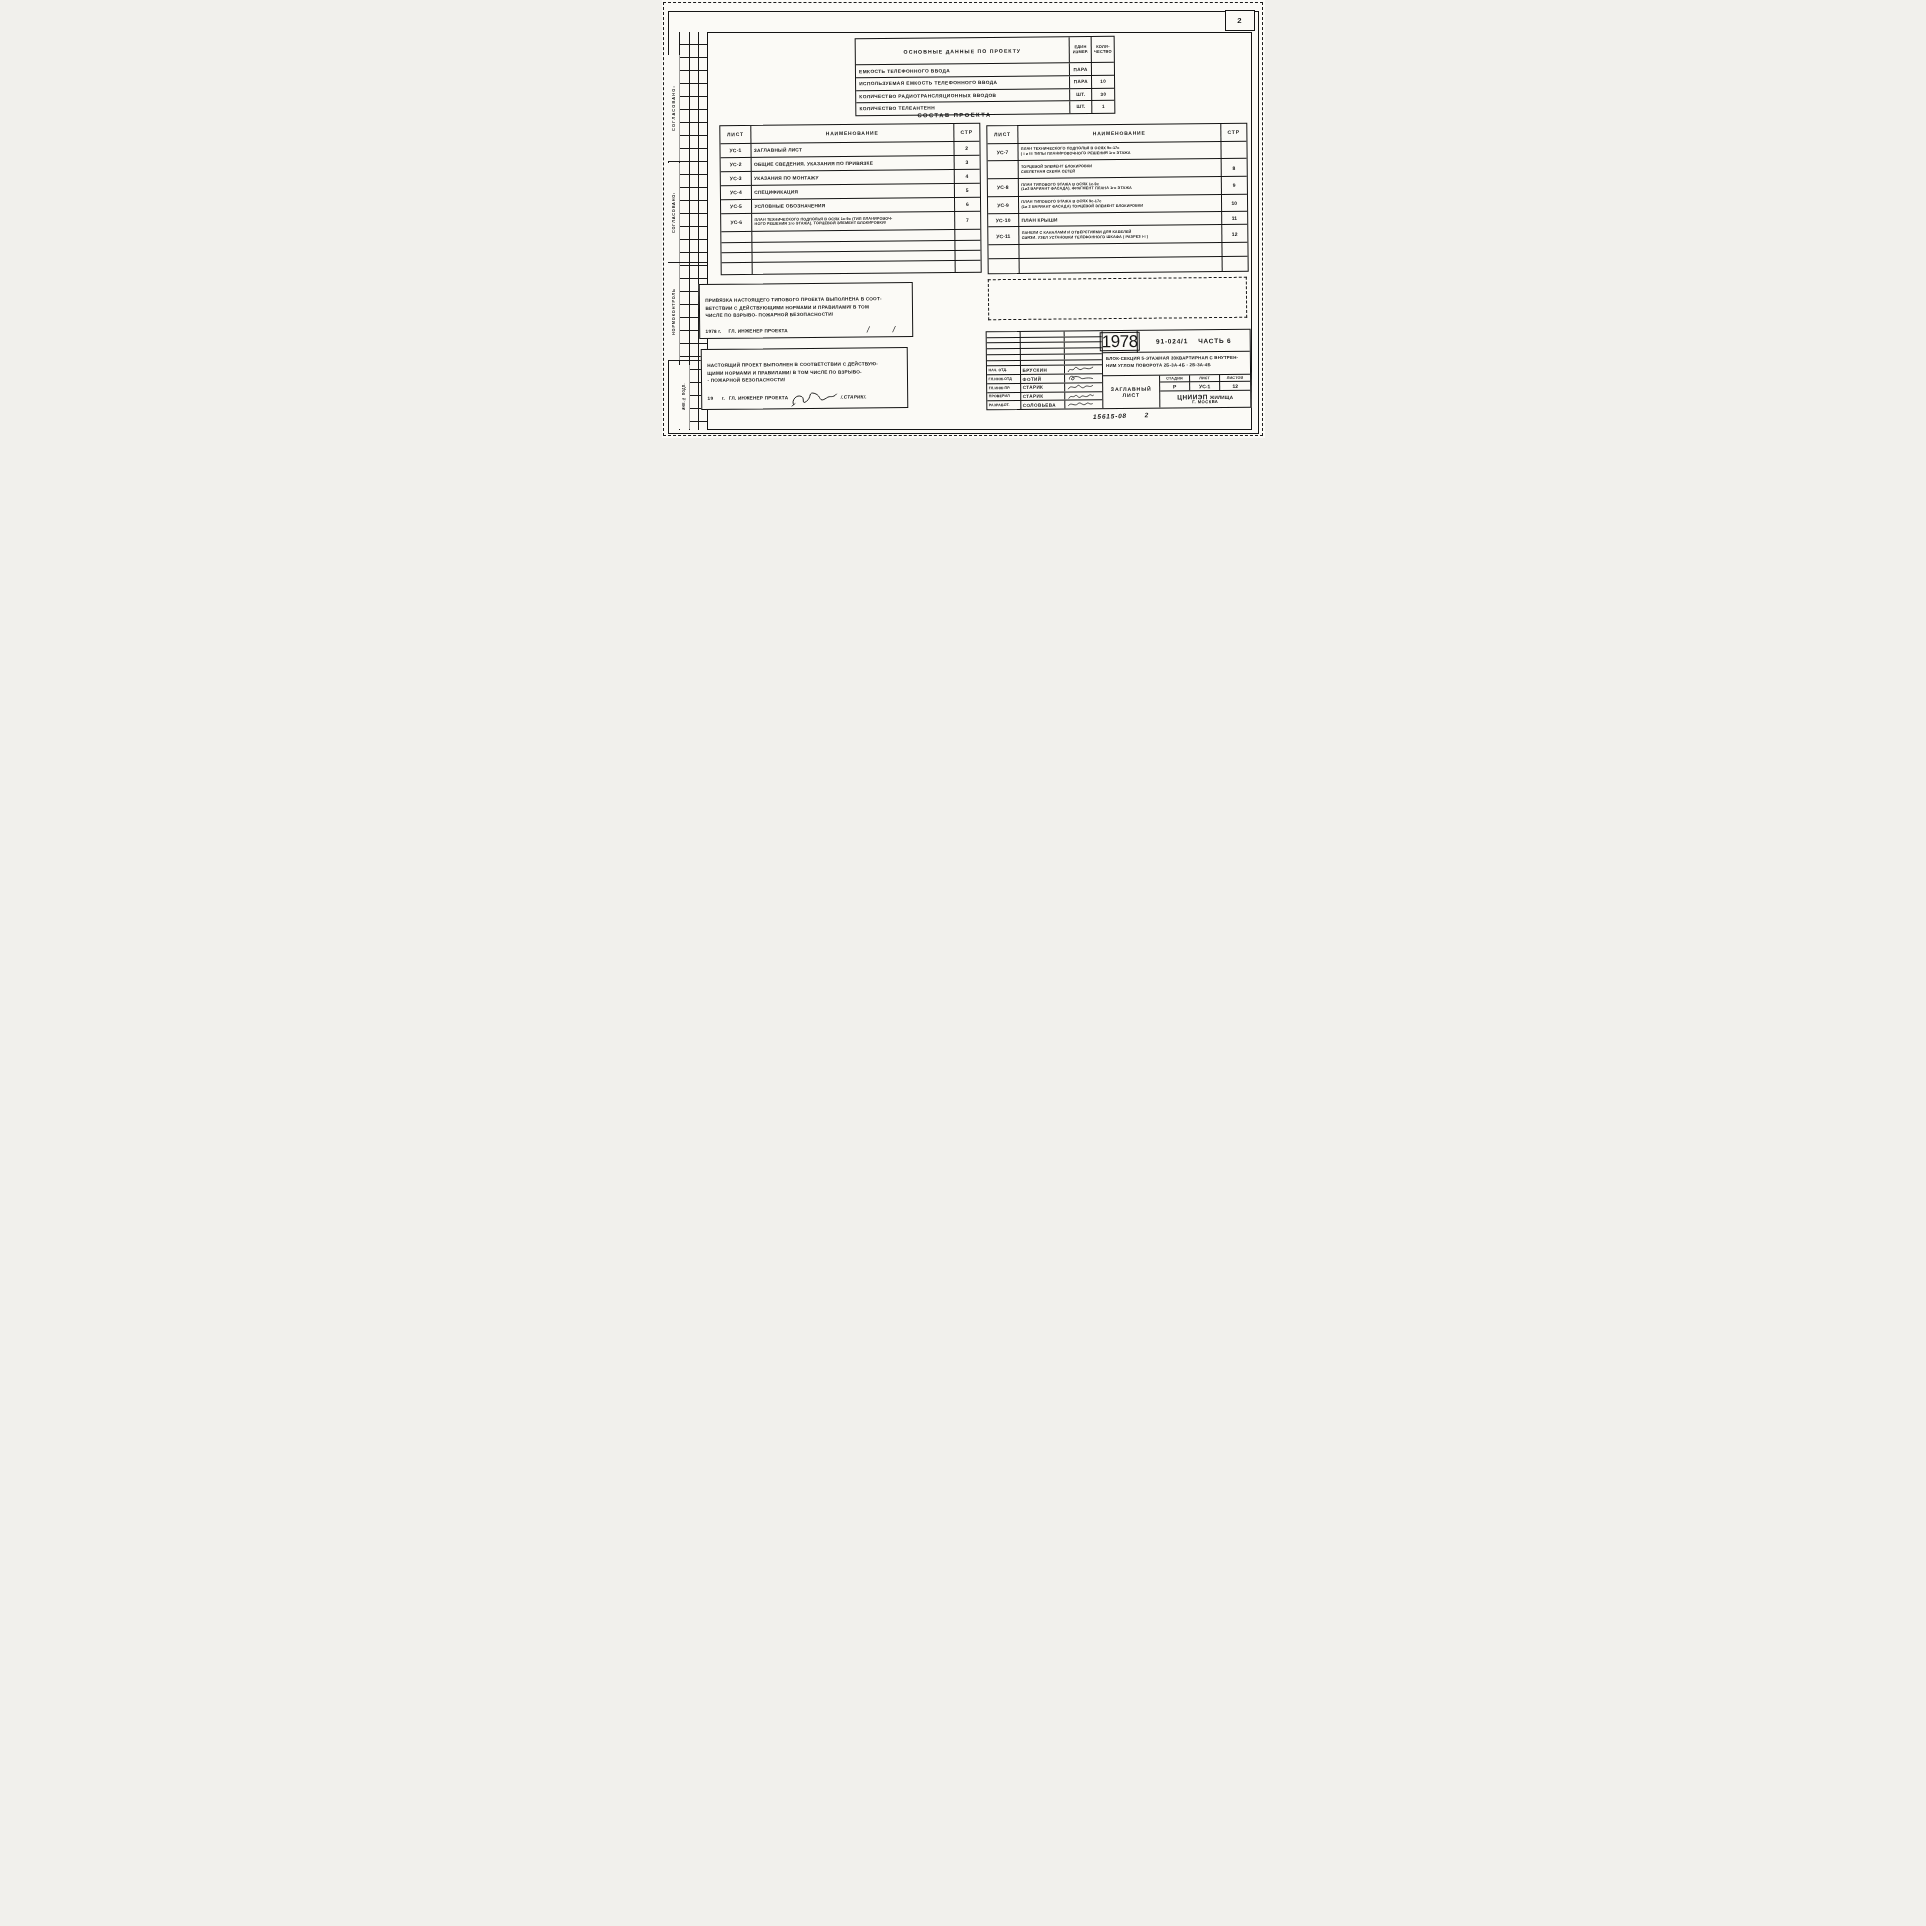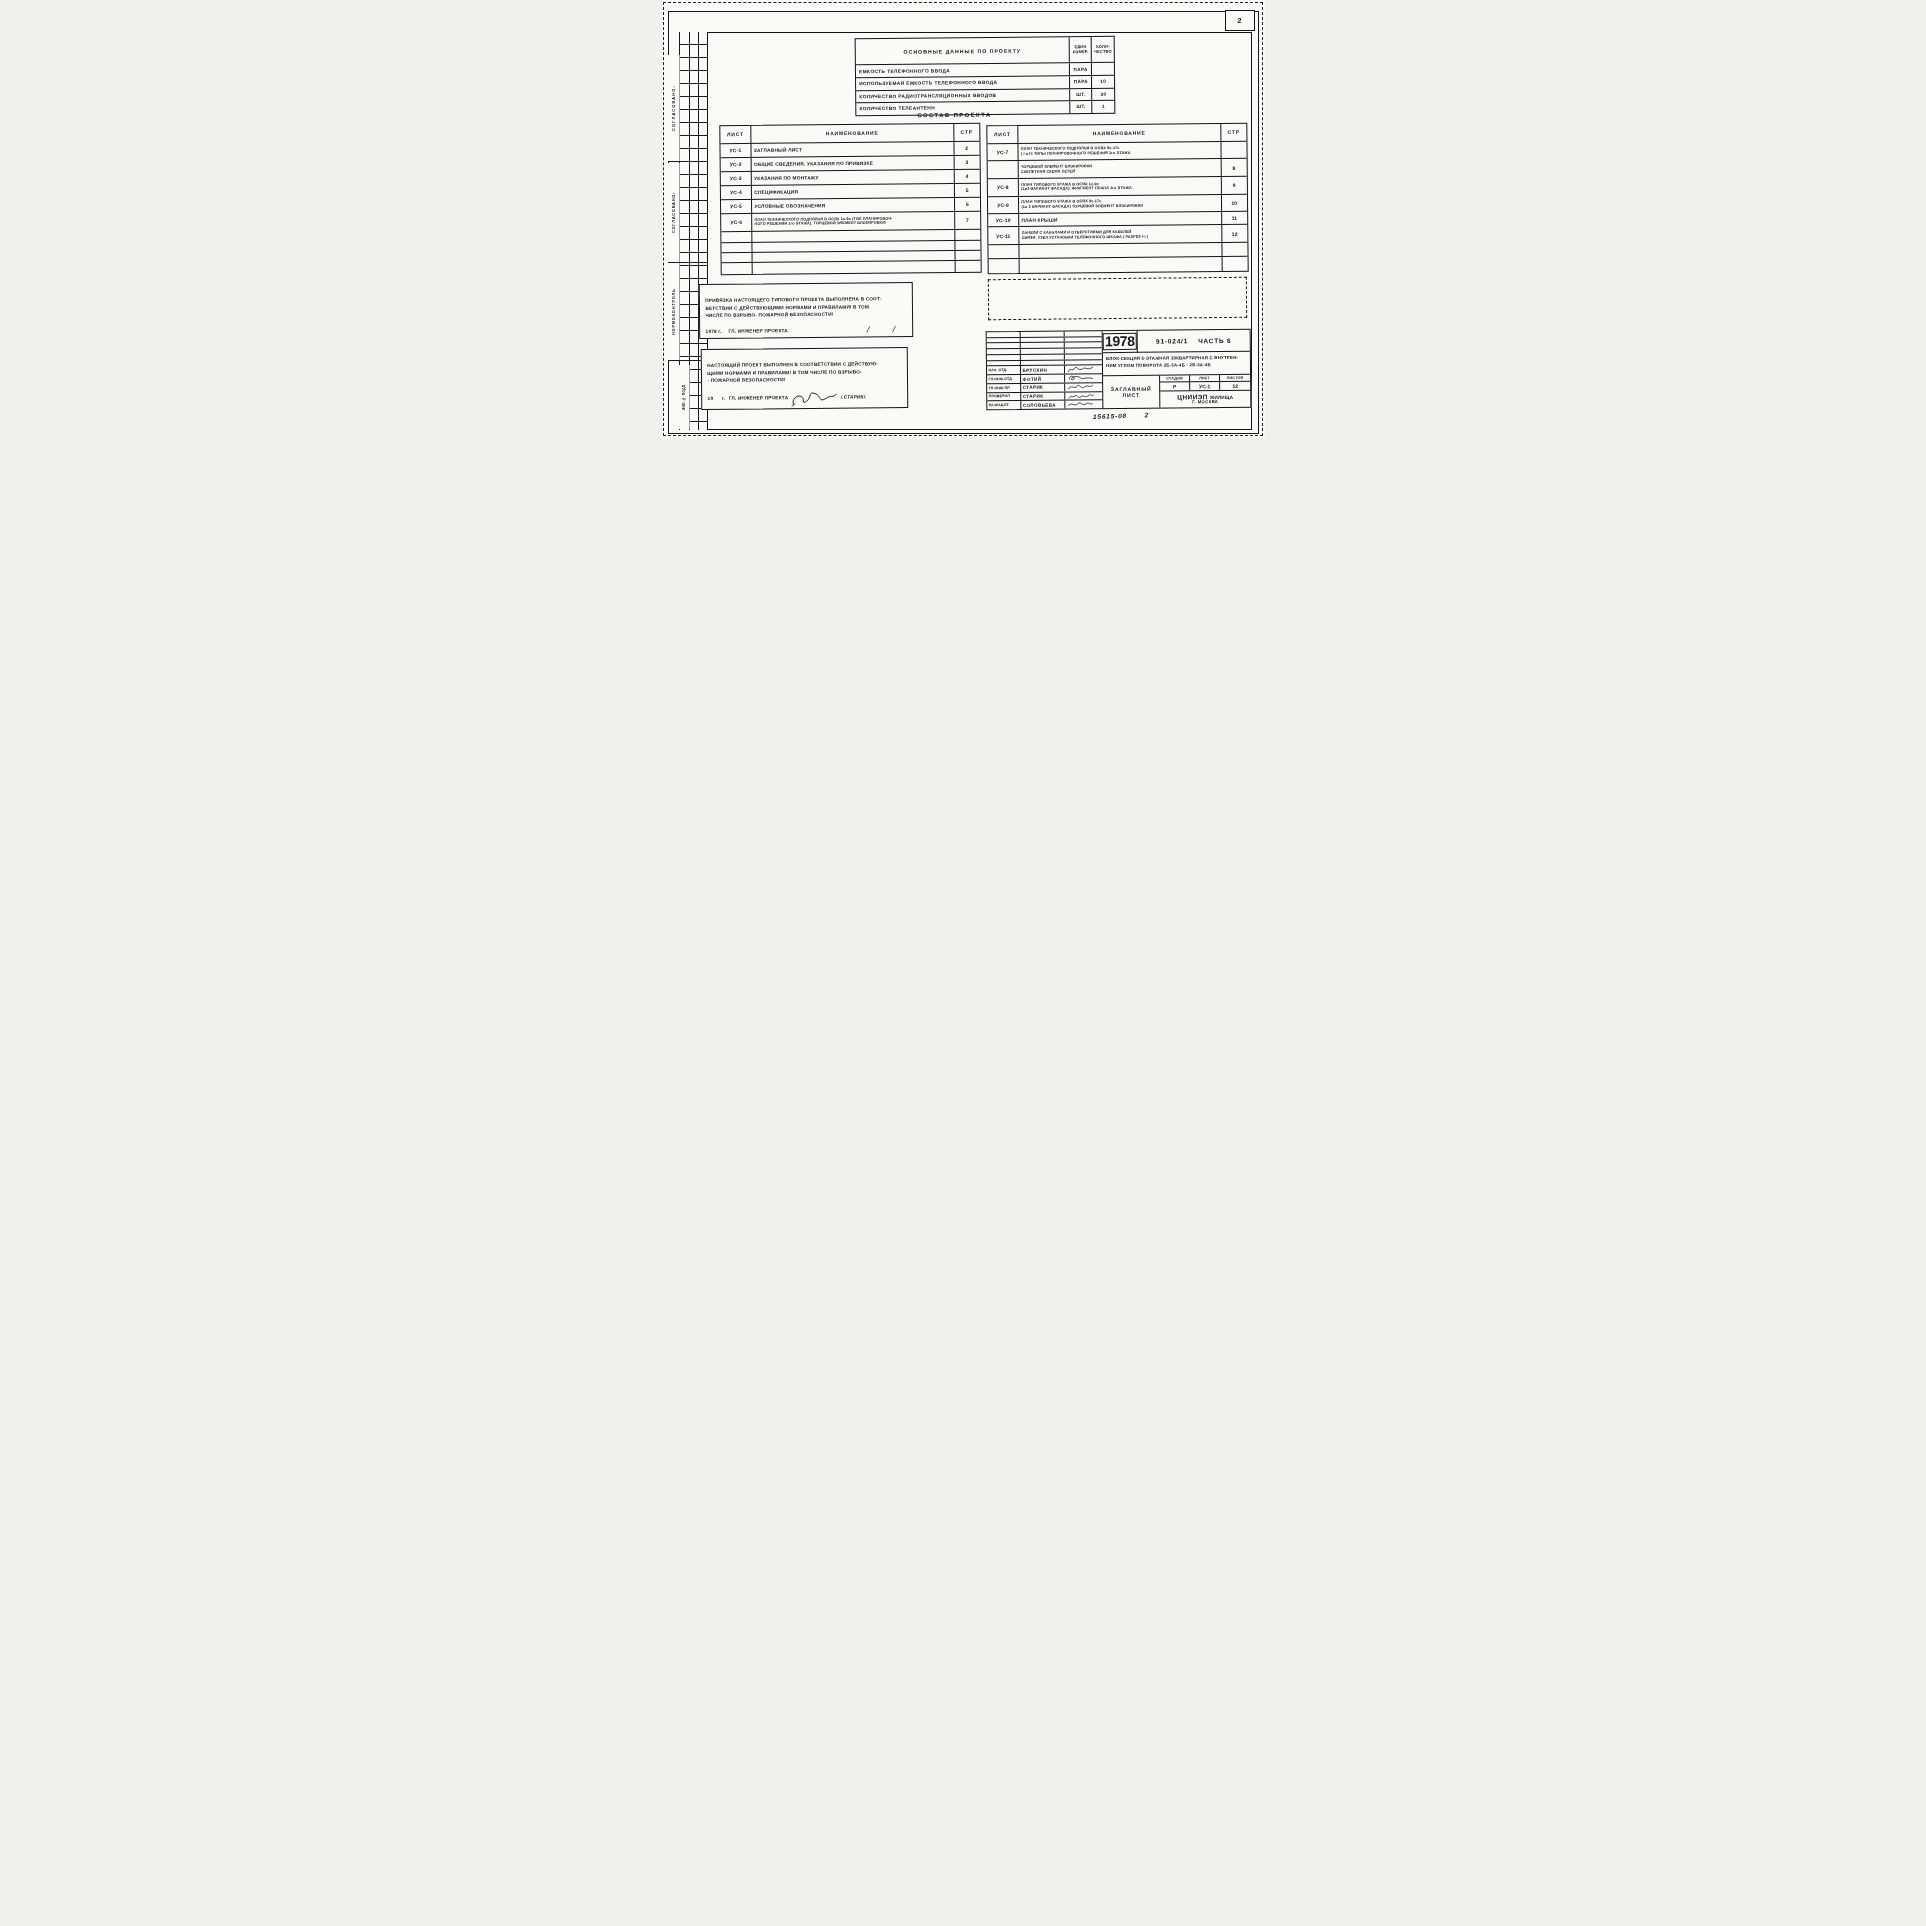--- a/index.html
+++ b/index.html
@@ -64,21 +64,21 @@
   .tb-left{position:absolute;left:0;top:0;bottom:0;width:116px;border-right:1px solid #141414;box-sizing:border-box;
     display:grid;grid-template-rows:repeat(6,1fr) repeat(5,1.35fr);}
   .tb-row{display:grid;grid-template-columns:34px 44px 1fr;border-bottom:0.8px solid #141414;box-sizing:border-box;}
   .tb-row:last-child{border-bottom:none;}
   .tb-cell{border-right:0.8px solid #141414;display:flex;align-items:center;padding:0 1.5px;box-sizing:border-box;overflow:hidden;}
   .tb-cell:last-child{border-right:none;}
   .tb-role{font-size:3.6px;font-weight:700;letter-spacing:0.1px;}
   .tb-name{font-size:4.6px;font-weight:700;letter-spacing:0.4px;}
   .tb-year{position:absolute;left:116px;top:0;width:35px;height:22px;border-right:1px solid #141414;border-bottom:1px solid #141414;
     box-sizing:border-box;display:flex;align-items:center;justify-content:center;}
-  .tb-year span{font-size:14px;font-weight:700;letter-spacing:-0.4px;border:1.2px solid #141414;padding:0 1.2px;line-height:1.05;}
+  .tb-year span{font-size:17px;font-weight:400;letter-spacing:-0.4px;border:1.2px solid #141414;padding:0 1.2px;line-height:1.05;}
   .tb-code{position:absolute;left:151px;top:0;right:0;height:22px;border-bottom:1px solid #141414;box-sizing:border-box;
     display:flex;align-items:center;justify-content:center;gap:10px;font-size:6.5px;font-weight:700;letter-spacing:0.8px;}
   .tb-desc{position:absolute;left:116px;top:22px;right:0;height:23px;border-bottom:1px solid #141414;box-sizing:border-box;
     padding:2.3px 3.1px;font-size:4.4px;font-weight:700;letter-spacing:0.2px;line-height:1.6;white-space:pre-line;}
   .tb-doc{position:absolute;left:116px;top:45px;width:57px;bottom:0;border-right:1px solid #141414;box-sizing:border-box;
     display:flex;align-items:center;justify-content:center;font-size:5.2px;font-weight:700;letter-spacing:0.8px;text-align:center;}
   .tb-stage{position:absolute;left:173px;top:45px;right:0;height:16px;border-bottom:1px solid #141414;box-sizing:border-box;
     display:grid;grid-template-columns:1fr 1fr 1fr;grid-template-rows:6.5px 1fr;}
   .tb-stage .sh{border-right:0.8px solid #141414;border-bottom:0.8px solid #141414;display:flex;align-items:center;justify-content:center;
     font-size:3.7px;font-weight:700;letter-spacing:0.2px;}

